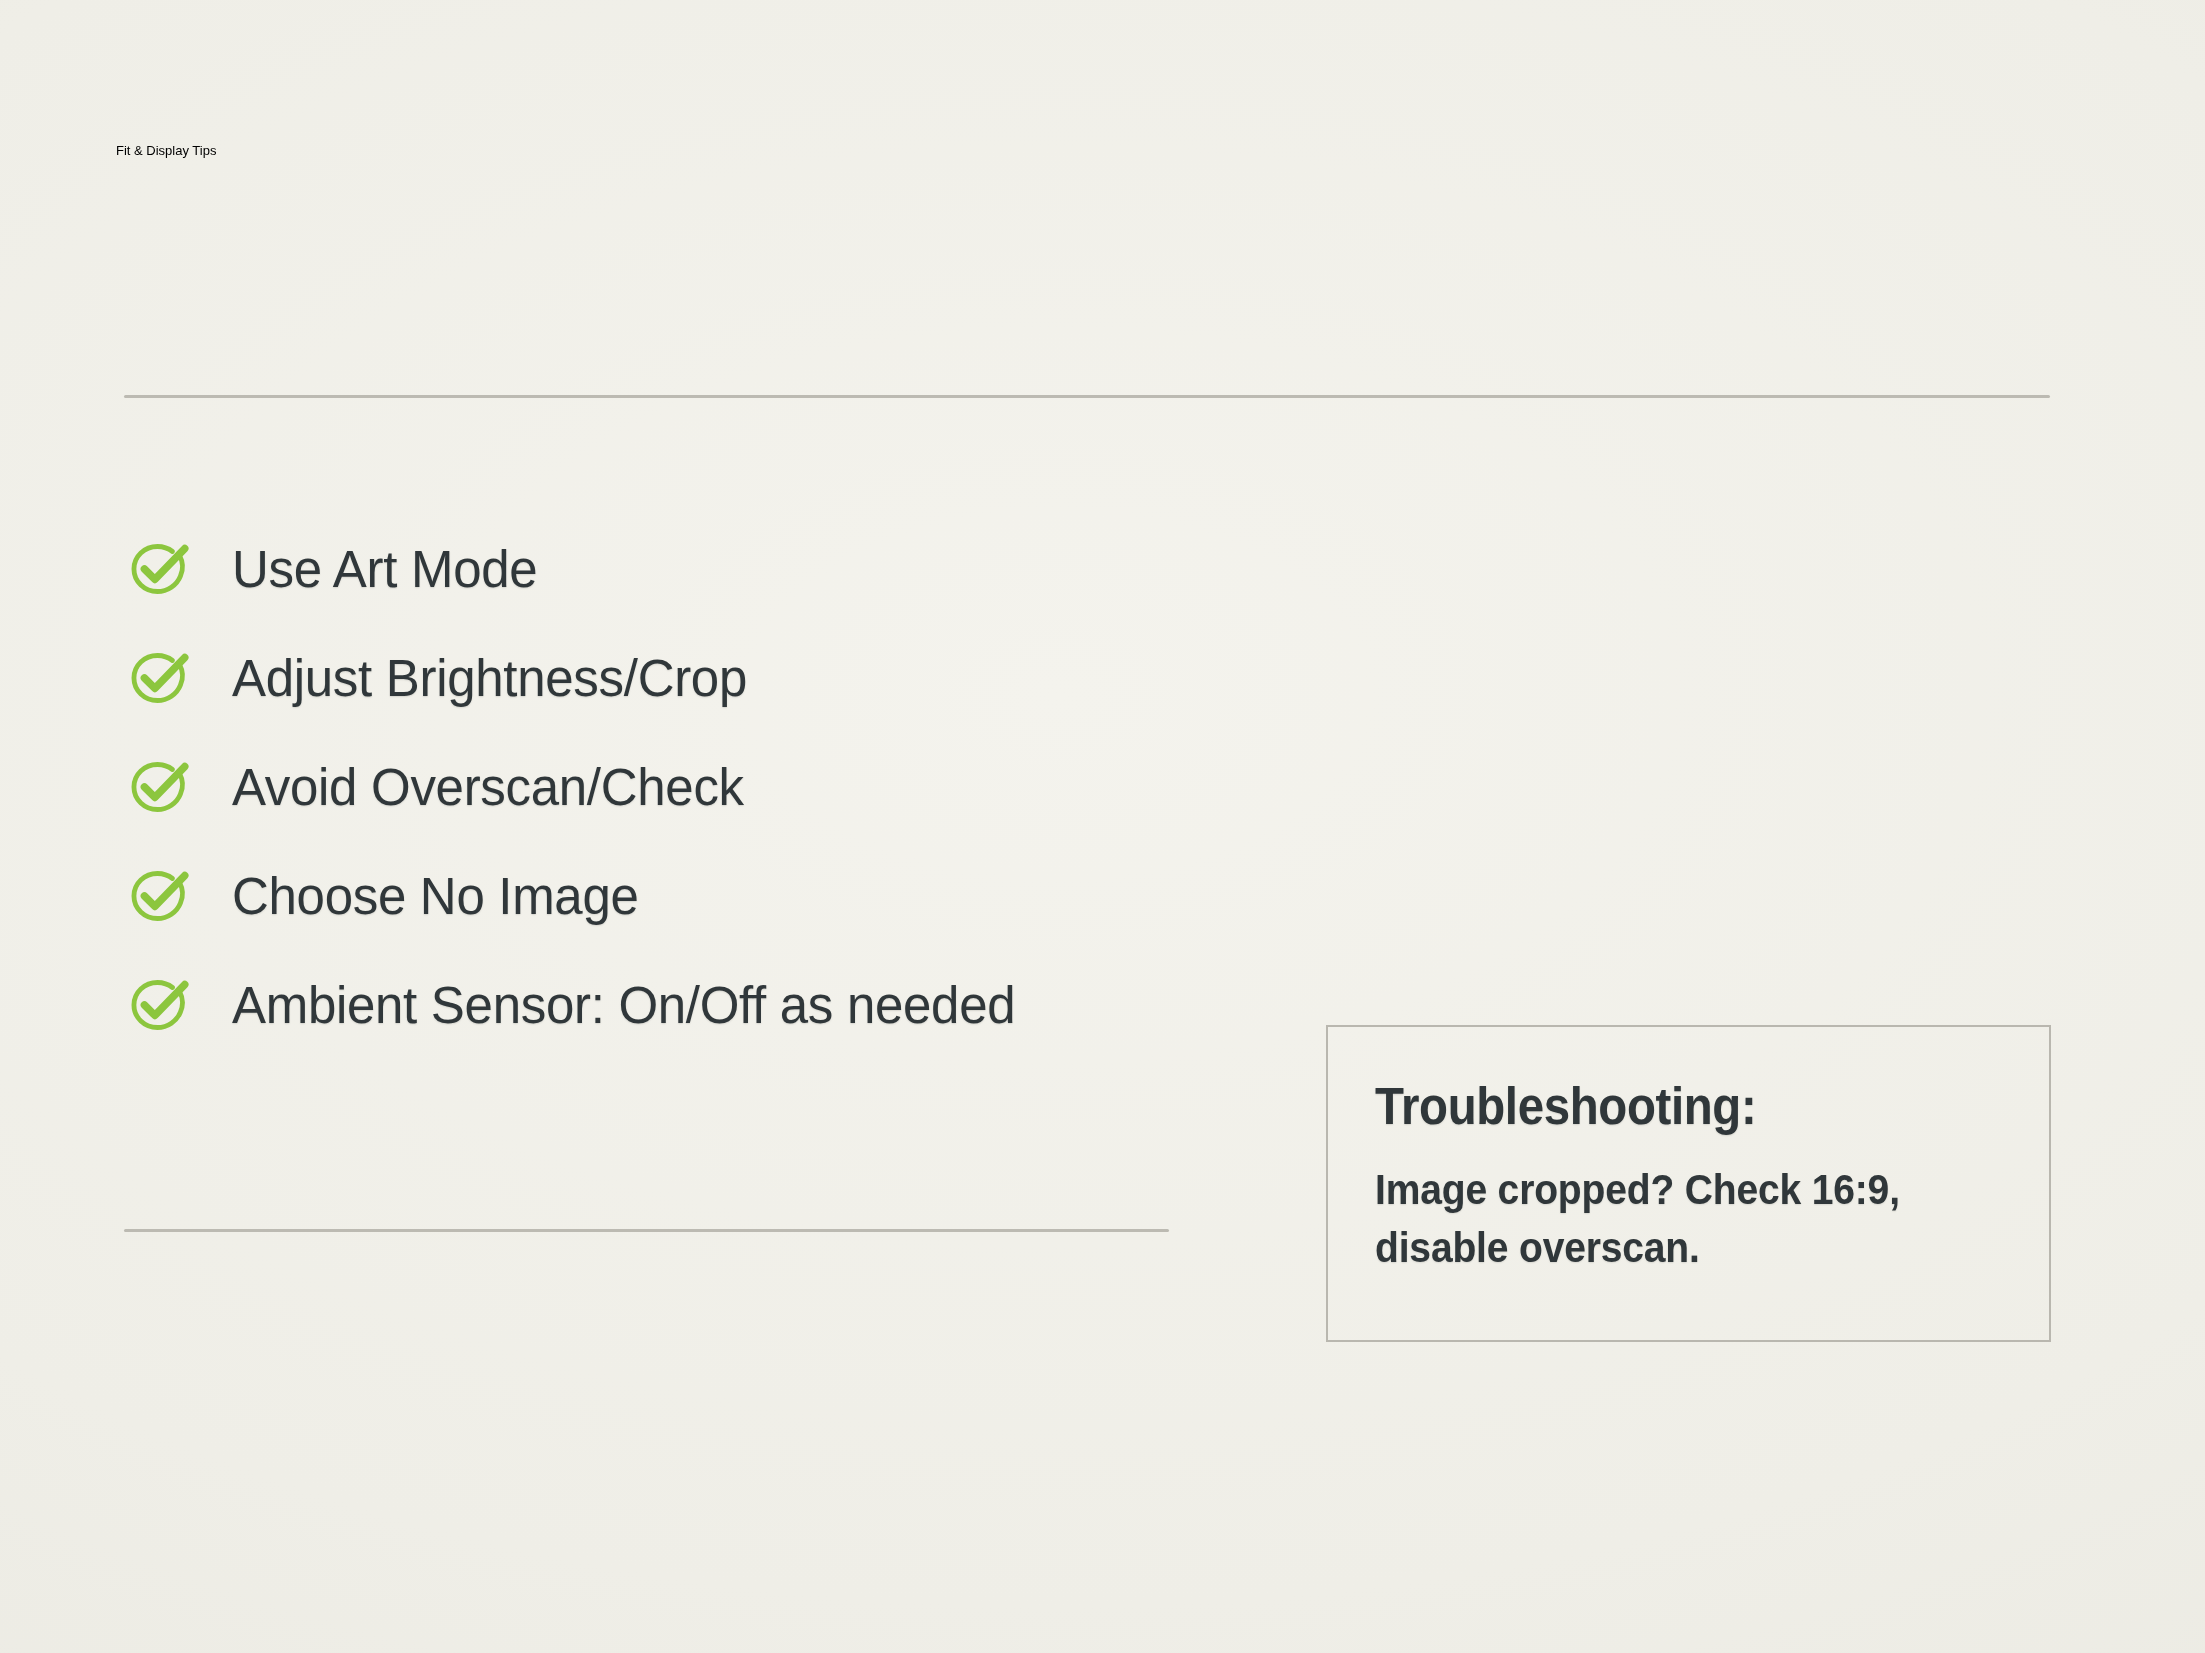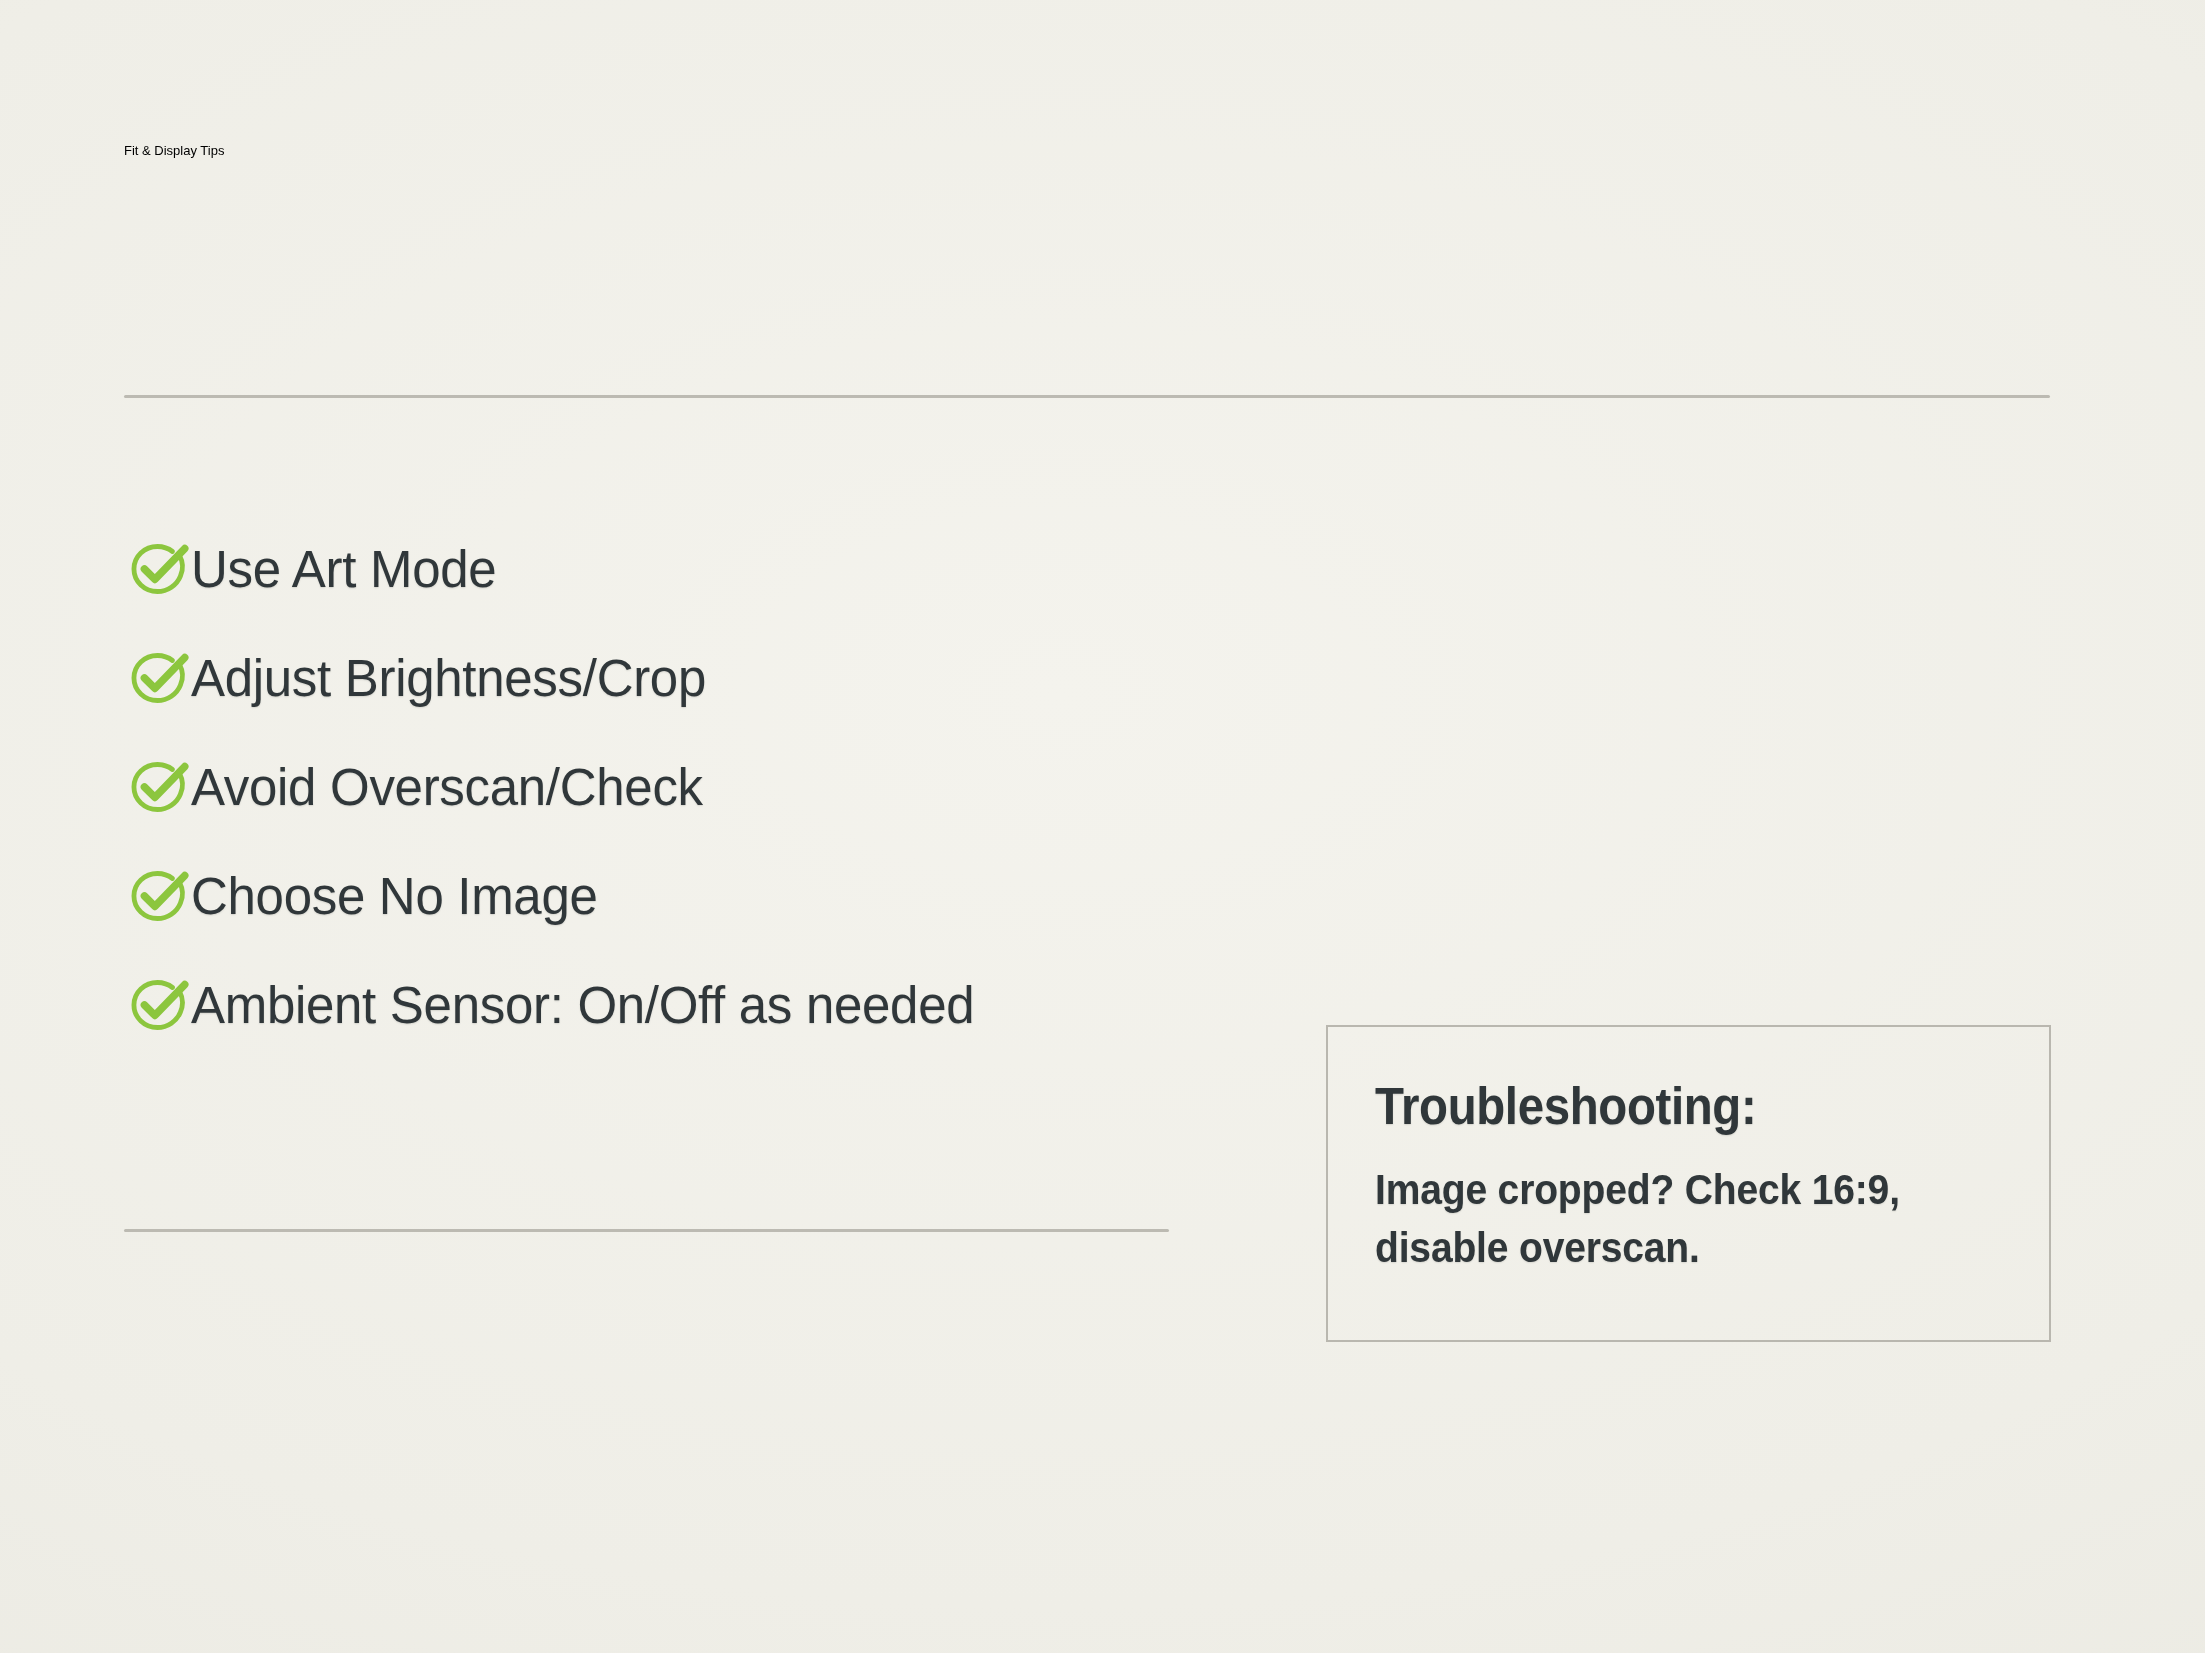--- a/index.html
+++ b/index.html
@@ -19,21 +19,21 @@
     position: relative;
     width: 2205px;
     height: 1654px;
     background:
       radial-gradient(ellipse 120% 95% at 48% 42%, #f4f3ed 0%, #efeee7 58%, #e9e8e0 100%);
   }
 
   
   #header {
     position: absolute;
-    left: 124px;
+    left: 116px;
     top: 143px;
     display: flex;
     align-items: center;
   }
   #pro-tips-badge {
     margin-left: 56px;
     width: 160px;
     height: 160px;
     border-radius: 50%;
     background: #e03a2f;
@@ -73,20 +73,21 @@
     align-items: center;
     height: 109px;
   }
   .check-icon {
     width: 67px;
     height: 67px;
     flex: none;
     display: block;
   }
   .check-label {
+    margin-left: 41px;
     font-size: 51px;
     font-weight: 400;
     color: #30373a;
     line-height: 1;
     white-space: nowrap;
     letter-spacing: -0.3px;
     text-shadow: 0 0.8px 1.6px rgba(70,70,65,0.16);
   }
 
   

